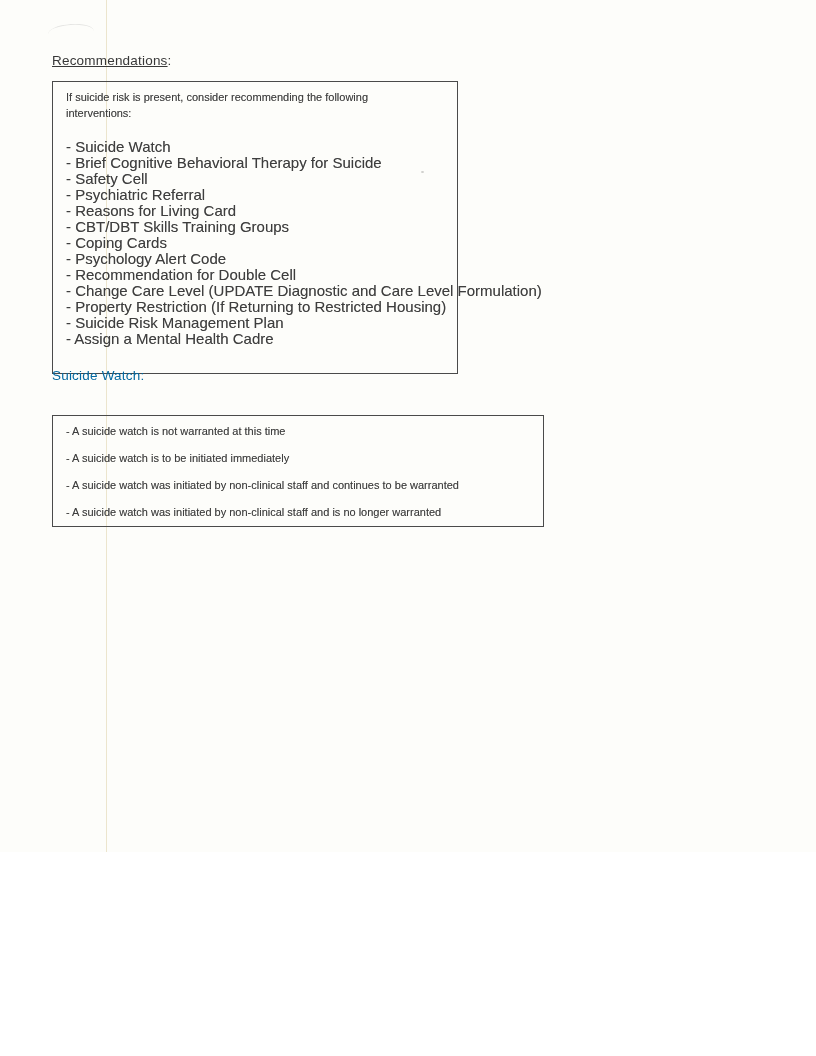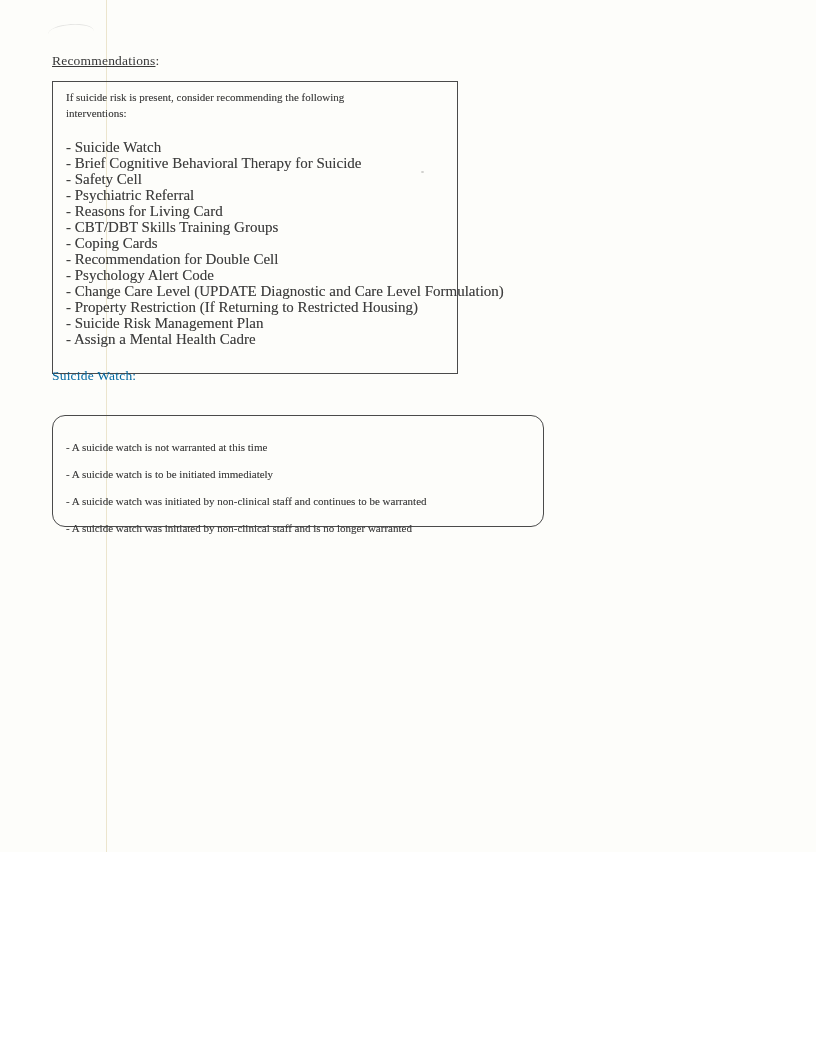--- a/index.html
+++ b/index.html
@@ -6,21 +6,21 @@
     margin: 0;
     padding: 0;
     background: #ffffff;
   }
   .page {
     position: relative;
     width: 816px;
     height: 852px;
     background: #fdfdfa;
     overflow: hidden;
-    font-family: Liberation Serif, serif;
+    font-family: Liberation Sans, sans-serif;
     color: #3e3e3e;
   }
   
   .crease {
     position: absolute;
     left: 106px;
     top: 0;
     width: 1px;
     height: 1044px;
     background: #ece5cd;
@@ -80,22 +80,21 @@
   .box-recommendations {
     top: 81px;
     width: 406px;
     height: 293px;
     padding: 7px 10px 0 13px;
   }
   .box-suicide-watch {
     top: 415px;
     width: 492px;
     height: 112px;
-    padding: 18px 10px 0 13px;
-    border-radius: 13px;
+    padding: 2px 10px 0 13px;
   }
   .intro-line {
     font-size: 11px;
     line-height: 16px;
     color: #3e3e3e;
     text-shadow: 0 0 0.4px rgba(62,62,62,0.45);
   }
   .intro-block { margin-bottom: 18px; }
   .rec-item {
     font-size: 15px;
@@ -131,22 +130,22 @@
         <div class="intro-line">interventions:</div>
       </div>
     <div class="items-block">
         <div class="rec-item">- Suicide Watch</div>
         <div class="rec-item">- Brief Cognitive Behavioral Therapy for Suicide</div>
         <div class="rec-item">- Safety Cell</div>
         <div class="rec-item">- Psychiatric Referral</div>
         <div class="rec-item">- Reasons for Living Card</div>
         <div class="rec-item">- CBT/DBT Skills Training Groups</div>
         <div class="rec-item">- Coping Cards</div>
+        <div class="rec-item">- Psychology Alert Code</div>
         <div class="rec-item">- Recommendation for Double Cell</div>
-        <div class="rec-item">- Psychology Alert Code</div>
         <div class="rec-item">- Change Care Level (UPDATE Diagnostic and Care Level Formulation)</div>
         <div class="rec-item">- Property Restriction (If Returning to Restricted Housing)</div>
         <div class="rec-item">- Suicide Risk Management Plan</div>
         <div class="rec-item">- Assign a Mental Health Cadre</div>
       </div>
   </div>
 
   <div class="heading heading-suicide-watch">Suicide Watch:</div>
 
   <div class="box box-suicide-watch">

